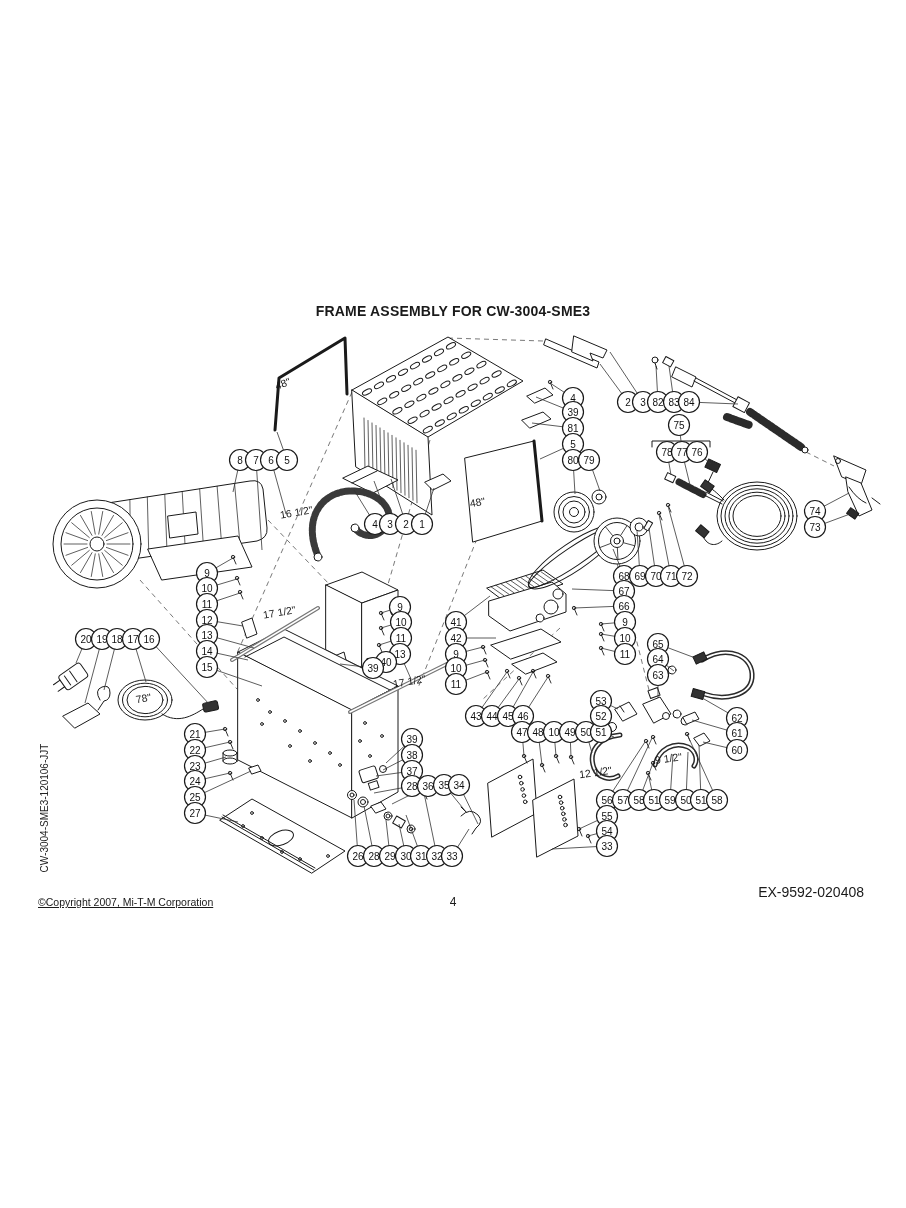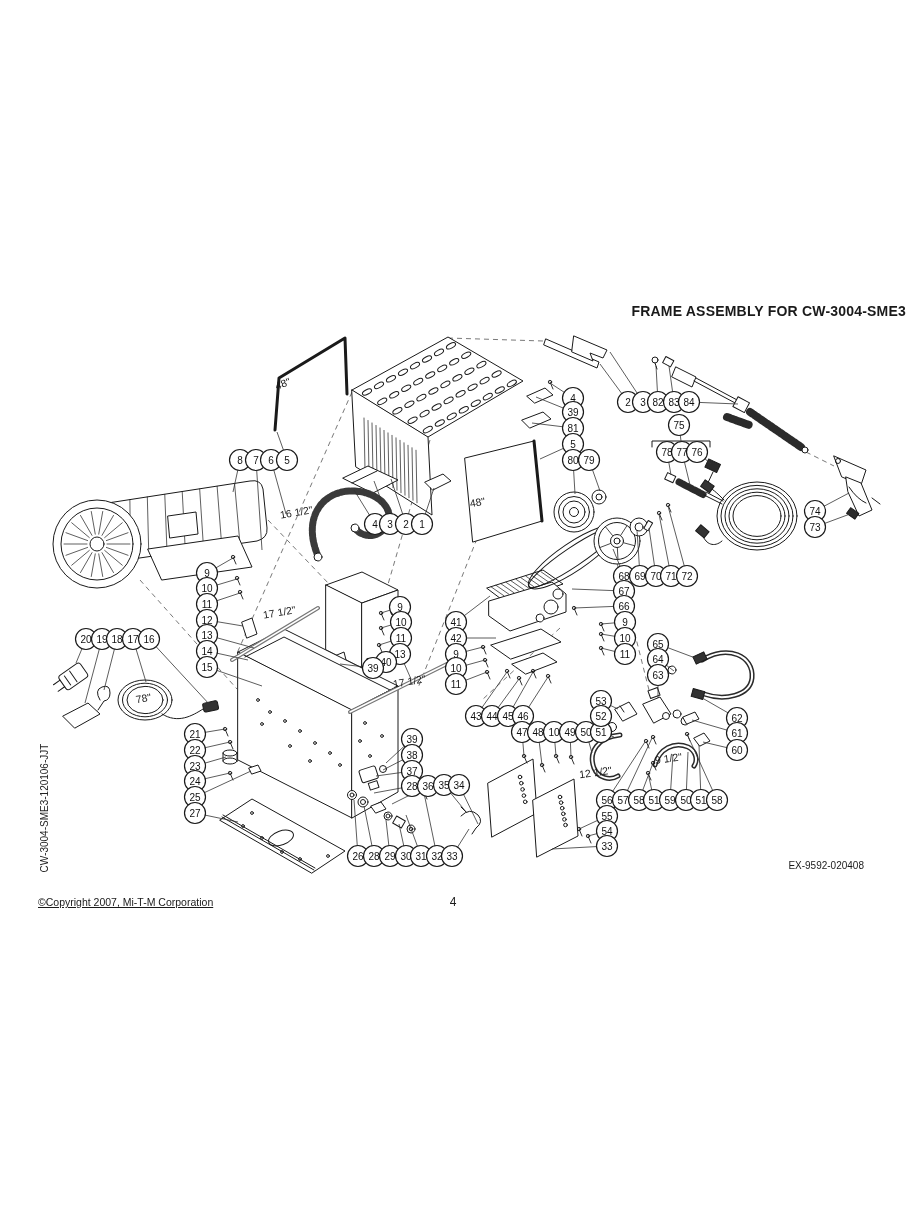--- a/index.html
+++ b/index.html
@@ -1,24 +1,24 @@
 <!DOCTYPE html>
 <html><head>
 <meta charset="utf-8">
 <style>
   html,body{margin:0;padding:0;background:#888;}
   .page{position:relative;width:906px;height:1208px;background:#ffffff;margin:0 auto;overflow:hidden;
         font-family:"Liberation Sans", sans-serif;color:#1a1a1a;}
-  .title{position:absolute;top:303px;left:0;width:100%;text-align:right;
+  .title{position:absolute;top:303px;left:0;width:100%;text-align:center;
          font-size:14px;font-weight:bold;letter-spacing:.2px;}
   .side-label{position:absolute;left:44px;top:808px;transform:translate(-50%,-50%) rotate(-90deg);
               white-space:nowrap;font-size:10px;color:#222;}
   .footer-copy{position:absolute;left:38px;top:896px;font-size:10.5px;text-decoration:underline;}
   .footer-page{position:absolute;left:0;top:895px;width:100%;text-align:center;font-size:12px;}
-  .footer-code{position:absolute;right:42px;top:860px;font-size:10px;padding-left:40px;}
+  .footer-code{position:absolute;right:42px;top:884px;font-size:14px;padding-left:40px;}
   svg{position:absolute;left:0;top:0;}
   text.callout-num{font-family:"Liberation Sans",sans-serif;font-size:10px;fill:#111;}
   text.dim{font-family:"Liberation Sans",sans-serif;font-size:10.5px;fill:#1a1a1a;}
 </style>
 </head>
 <body>
 
 <div class="page">
 
   <div class="title">FRAME ASSEMBLY FOR CW-3004-SME3</div>

